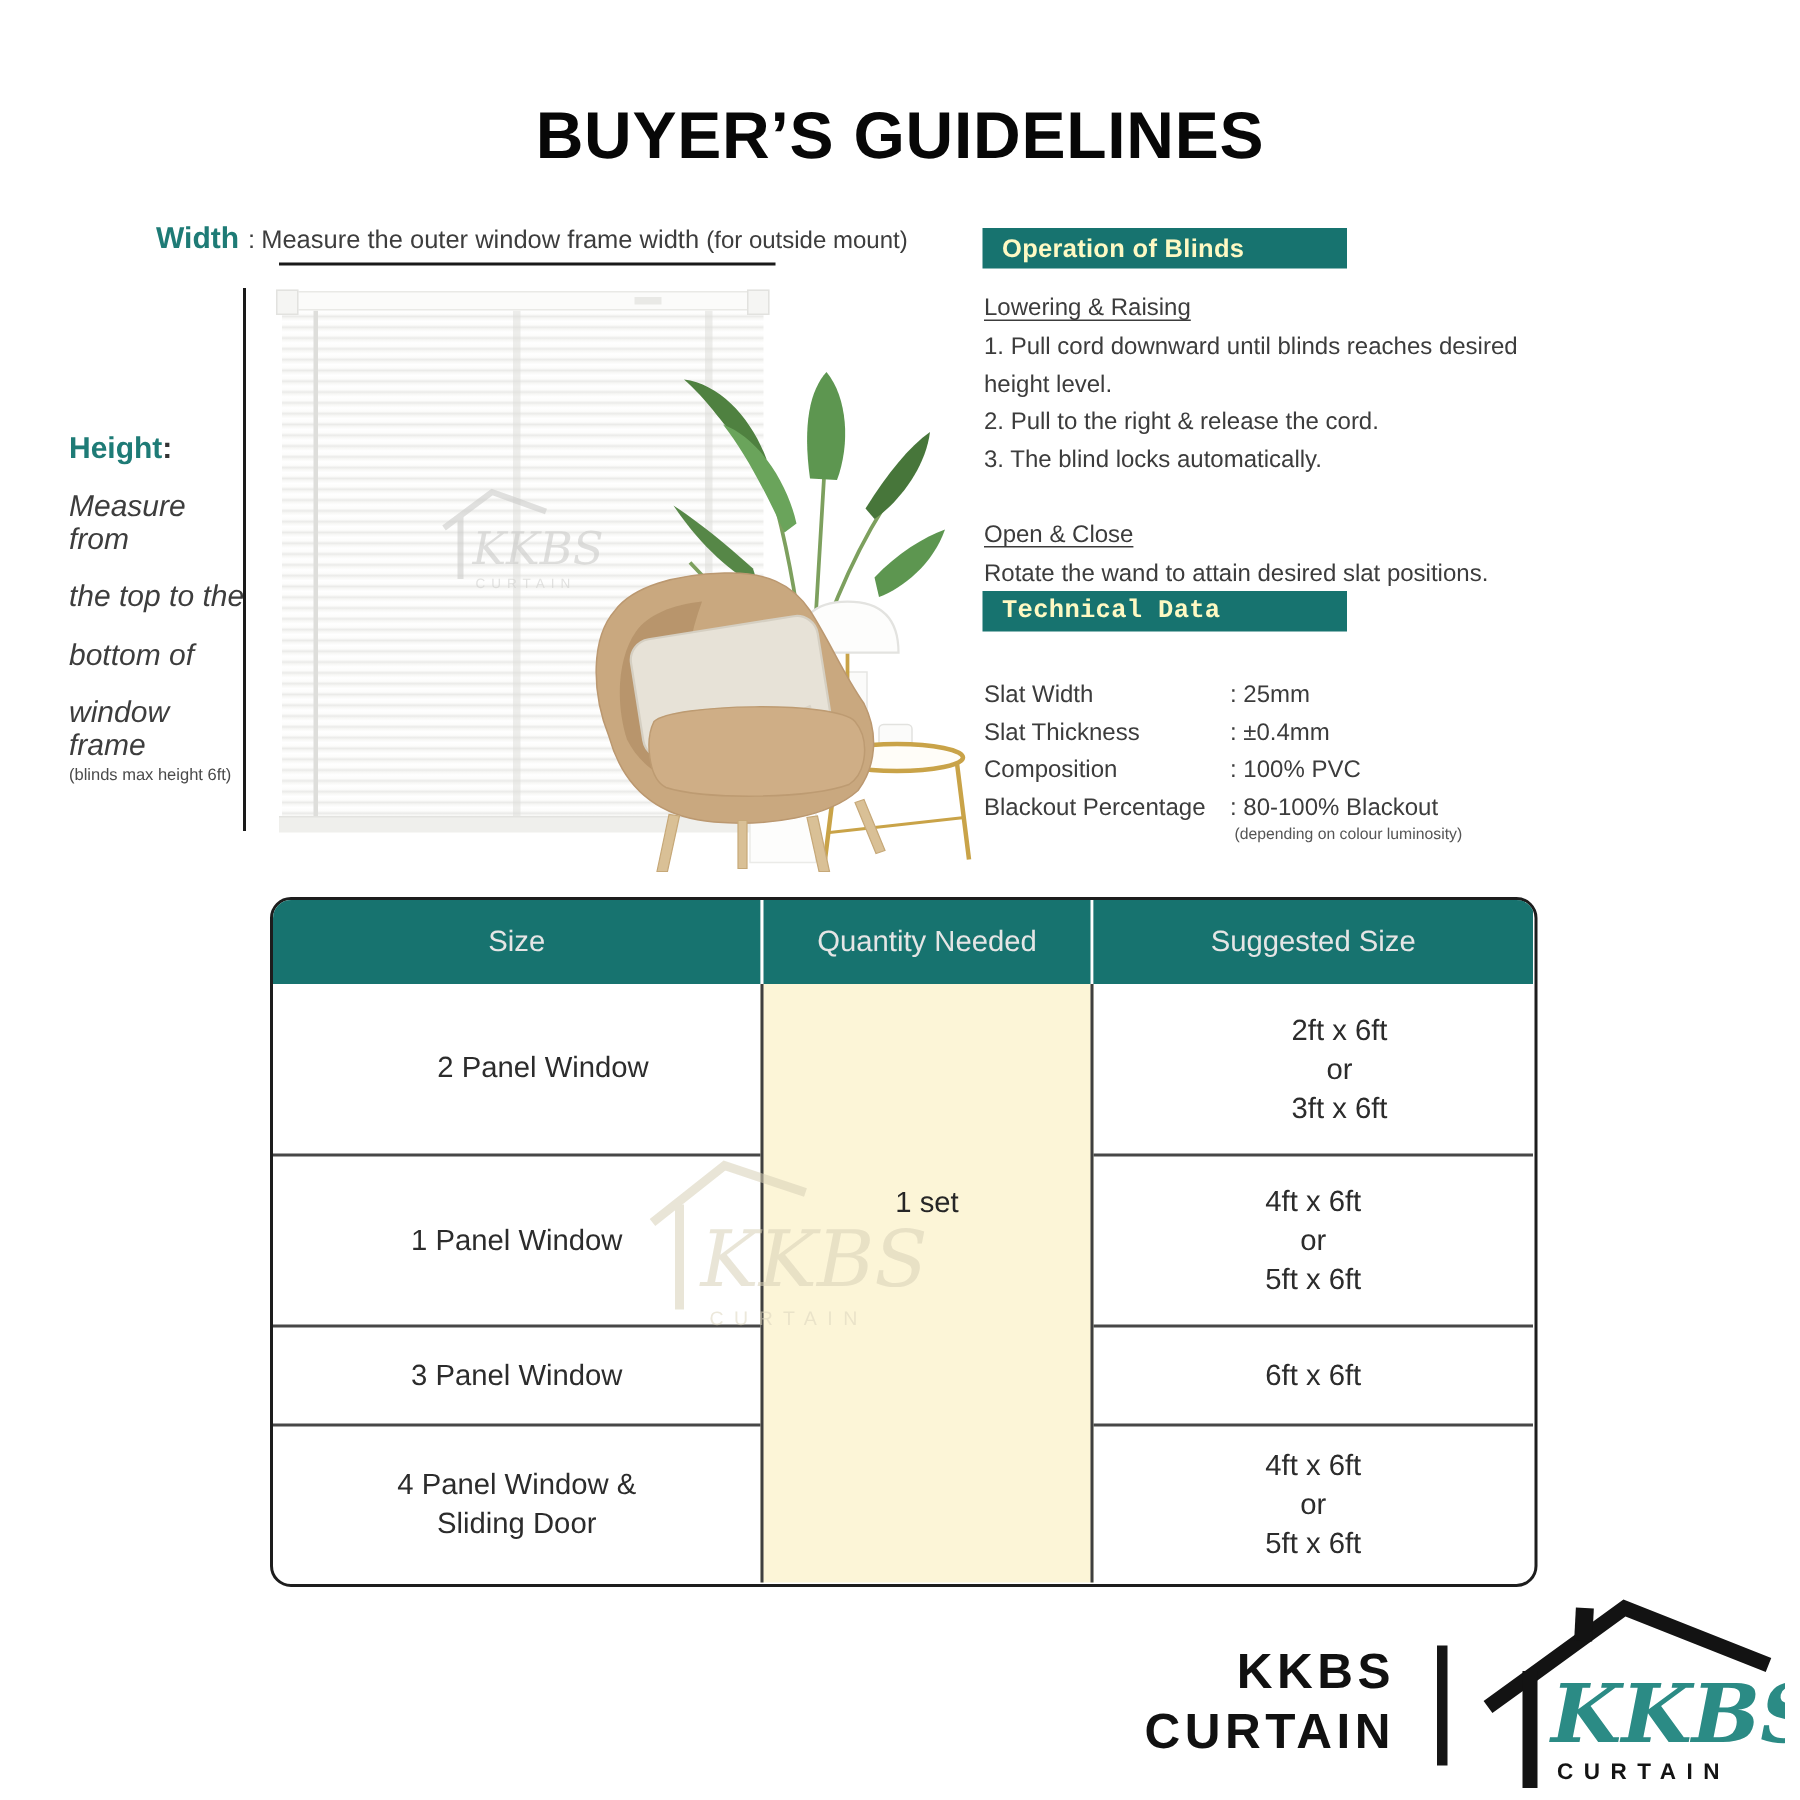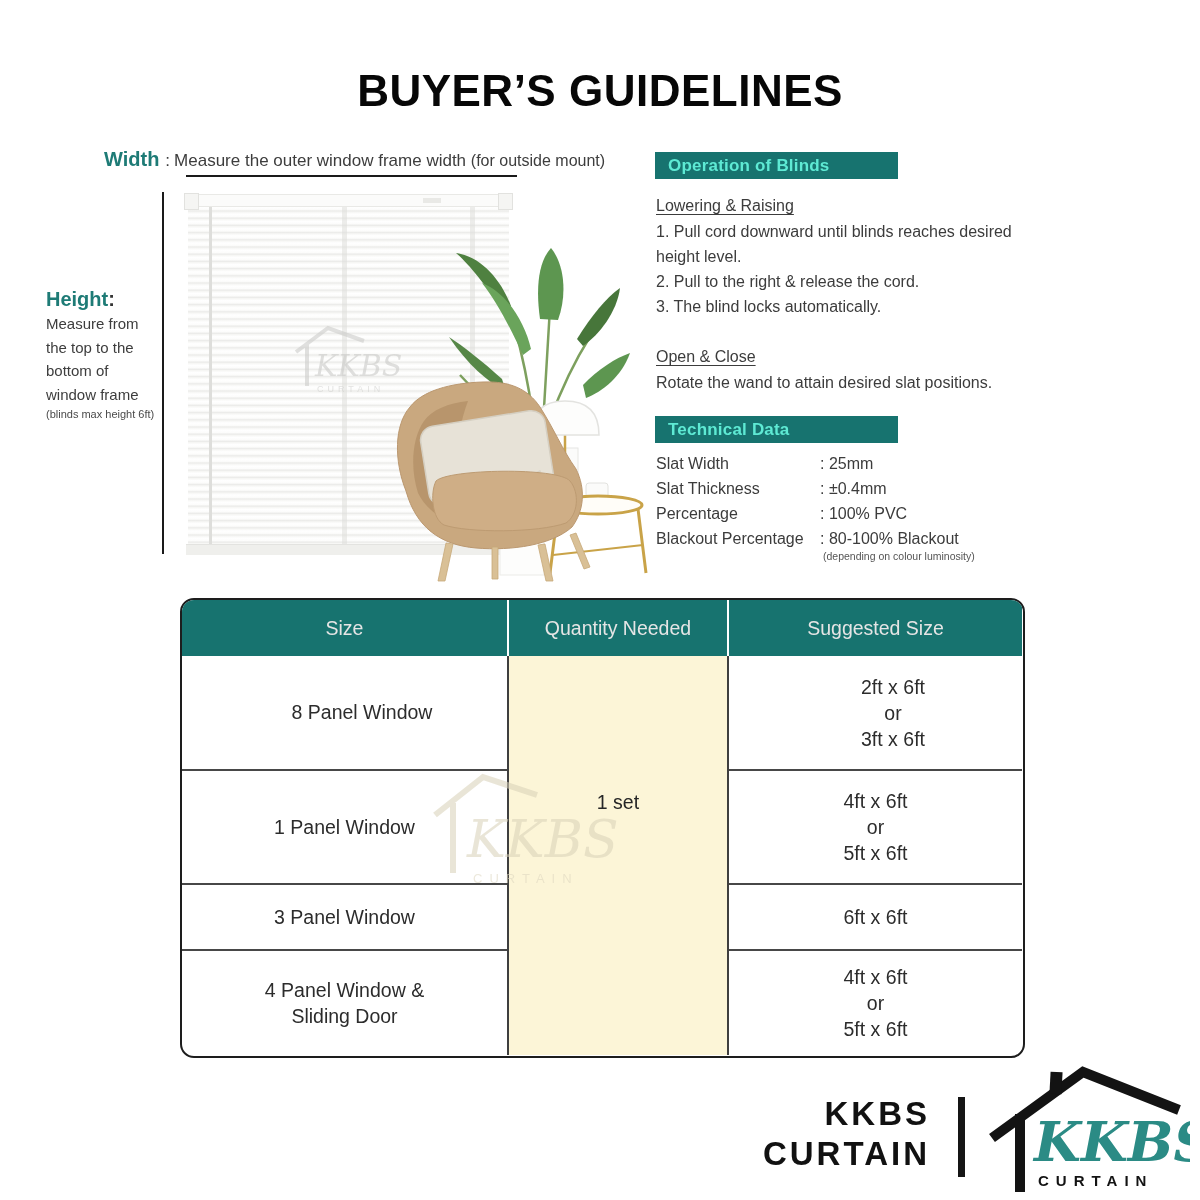--- a/index.html
+++ b/index.html
@@ -24,44 +24,44 @@
   .width-row .w-note{font-size:16px;}
 
   
   .hline{left:186px;top:175px;width:331px;height:2px;background:var(--line);}
   .vline{left:162px;top:192px;width:2px;height:362px;background:var(--line);}
 
   
   .height-block{left:46px;top:288px;width:118px;}
   .height-block .h-label{color:var(--teal-label);font-size:20px;font-weight:bold;}
   .height-block .h-colon{color:#333;font-size:20px;font-weight:bold;}
-  .height-block .h-line{font-size:15px;line-height:21.5px;color:#3d3d3d;margin-top:2px;}
+  .height-block .h-line{font-size:20px;line-height:21.5px;color:#3d3d3d;margin-top:17px;font-style:italic;}
   .height-block .h-note{font-size:11px;color:#4a4a4a;margin-top:3px;}
 
   
   .blinds{left:186px;top:194px;width:325px;height:361px;}
   .blinds .rail{position:absolute;left:0;top:0;width:100%;height:13px;background:#fbfbfa;
                 border:1px solid #e9e9e6;box-sizing:border-box;}
   .blinds .bracket{position:absolute;top:-1px;width:15px;height:17px;background:#f5f5f3;
                    border:1px solid #e2e2df;box-sizing:border-box;}
   .blinds .tilter{position:absolute;top:4px;right:70px;width:18px;height:5px;background:#e9e9e6;}
   .blinds .slats{position:absolute;left:2px;top:13px;width:321px;height:338px;
       background:repeating-linear-gradient(to bottom,
         #ffffff 0px, #fcfcfb 2.4px, #ebebe9 4px, #f6f6f4 5.1px, #ffffff 7.2px);}
   .blinds .cord{position:absolute;top:13px;height:338px;}
   .blinds .bottom-rail{position:absolute;left:0;bottom:0;width:100%;height:10px;
         background:#efefec;border-top:1px solid #e3e3e0;}
 
   .wm-svg{pointer-events:none;}
 
   
-  .bar{left:655px;width:243px;height:27px;background:var(--teal);color:#5eead4;font-weight:bold;
+  .bar{left:655px;width:243px;height:27px;background:var(--teal);color:#fef9c3;font-weight:bold;
        font-size:17px;line-height:27px;padding-left:13px;box-sizing:border-box;letter-spacing:.2px;}
   .bar-op{top:152px;}
-  .bar-tech{top:416px;}
+  .bar-tech{top:394px;font-family:Liberation Mono, monospace;}
   .op-body{left:656px;top:193px;width:384px;font-size:16px;line-height:25px;color:#3c3c3c;}
   .subhead{text-decoration:underline;text-underline-offset:3px;margin-bottom:1px;}
   .op-gap{height:25px;}
   .tech-body{left:656px;top:451px;width:384px;font-size:16px;line-height:25px;color:#3c3c3c;}
   .tech-row .tl{display:inline-block;width:164px;}
   .tech-note{margin-left:167px;font-size:10.5px;line-height:11px;color:#555;}
 
   
   .size-table{left:180px;top:598px;width:845px;height:460px;border:2.5px solid #1d1d1d;
               border-radius:14px;box-sizing:border-box;overflow:hidden;background:#fff;}
@@ -203,39 +203,39 @@
 
 <div class="abs bar bar-tech">Technical Data</div>
 <div class="abs tech-body">
   <div class="tech-row">
     <span class="tl">Slat Width</span><span>: 25mm</span>
   </div>
   <div class="tech-row">
     <span class="tl">Slat Thickness</span><span>: ±0.4mm</span>
   </div>
   <div class="tech-row">
-    <span class="tl">Percentage</span><span>: 100% PVC</span>
+    <span class="tl">Composition</span><span>: 100% PVC</span>
   </div>
   <div class="tech-row">
     <span class="tl">Blackout Percentage</span><span>: 80-100% Blackout</span>
   </div>
   <div class="tech-note">(depending on colour luminosity)</div>
 </div>
 
 <div class="abs size-table">
   <div class="cell th th1">Size</div>
   <div class="cell th th2">Quantity Needed</div>
   <div class="cell th th3">Suggested Size</div>
 
   <div class="qty-strip">
     <div class="qty-label" style="top:0;height:293px;">1 set</div>
   </div>
 
   <div class="cell c1 r1">
-    <span>8 Panel Window</span>
+    <span>2 Panel Window</span>
   </div>
   <div class="cell c1 r2 rb multi">
     <span>1 Panel Window</span>
   </div>
   <div class="cell c1 r3 rb">
     <span>3 Panel Window</span>
   </div>
   <div class="cell c1 r4 rb multi">
     <span>4 Panel Window &amp;</span>
     <span>Sliding Door</span>

